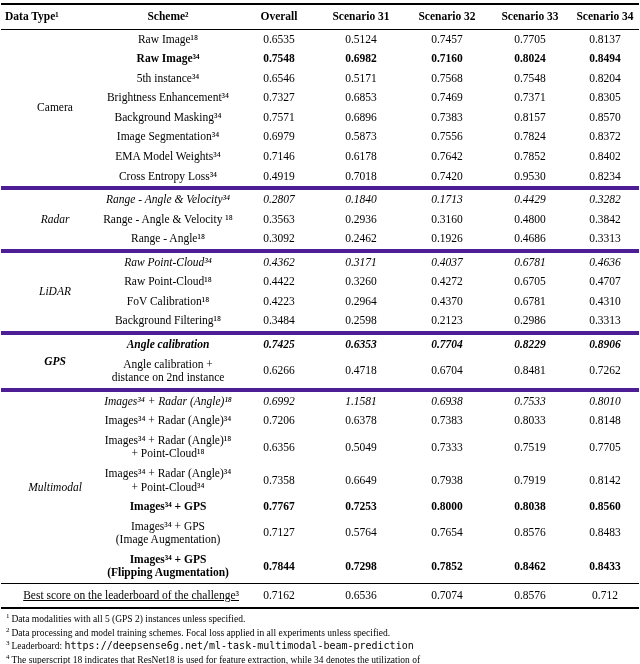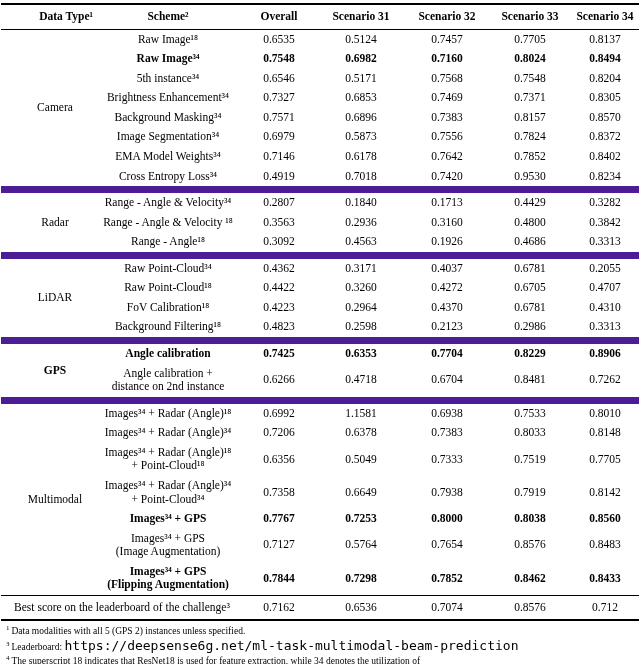--- a/index.html
+++ b/index.html
@@ -13,40 +13,40 @@
 
   table { border-collapse: collapse; width: 638px; table-layout: fixed; }
   th, td {
     padding: 3px 2px; font-size: 11.5px; line-height: 1.18;
     text-align: center; vertical-align: middle; overflow: hidden;
   }
   thead th {
     border-top: 2px solid #000; border-bottom: 1px solid #000;
     font-weight: bold; padding: 5px 2px;
   }
-  thead th:first-child { text-align: right; padding-left: 4px; }
+  thead th:first-child { text-align: left; padding-left: 4px; }
 
   td.dtype { vertical-align: middle; padding-left: 16px; }
   td.scheme { white-space: pre-line; }
   tr.bold td { font-weight: bold; }
-  tr.group-start td { border-top: 7px solid #4c1d95; }
+  tr.group-start td { border-top: 4px solid #4c1d95; font-style: italic; }
 
   #summary-body td {
     border-top: 1px solid #000; border-bottom: 2px solid #000;
     padding: 5px 2px;
   }
-  #summary-body td.summary-label { text-align: center; padding-left: 4px; }
+  #summary-body td.summary-label { text-align: right; padding-left: 4px; text-decoration: underline; }
 
   .footnotes { padding: 3px 5px 0 5px; font-size: 9.5px; line-height: 1.28; }
   .footnote { margin: 0; }
   .fn-marker { font-size: 7px; vertical-align: super; margin-right: 2px; }
   .fn-text { white-space: pre-line; }
   .mono {
     font-family: "DejaVu Sans Mono", "Liberation Mono", monospace;
-    font-size: 13px;
+    font-size: 10px;
   }
 </style>
 </head>
 <body>
 
 <div class="page">
 
   <table>
     <colgroup>
       <col style="width:94px">
@@ -147,53 +147,53 @@
           <td class="scheme">Range - Angle &amp; Velocity ¹⁸</td>
           <td class="val">0.3563</td>
           <td class="val">0.2936</td>
           <td class="val">0.3160</td>
           <td class="val">0.4800</td>
           <td class="val">0.3842</td>
         </tr>
         <tr>
           <td class="scheme">Range - Angle¹⁸</td>
           <td class="val">0.3092</td>
-          <td class="val">0.4563</td>
+          <td class="val">0.2462</td>
           <td class="val">0.1926</td>
           <td class="val">0.4686</td>
           <td class="val">0.3313</td>
         </tr>
         <tr class="group-start">
           <td rowspan="4" class="dtype">LiDAR</td>
           <td class="scheme">Raw Point-Cloud³⁴</td>
           <td class="val">0.4362</td>
           <td class="val">0.3171</td>
           <td class="val">0.4037</td>
           <td class="val">0.6781</td>
-          <td class="val">0.2055</td>
+          <td class="val">0.4636</td>
         </tr>
         <tr>
           <td class="scheme">Raw Point-Cloud¹⁸</td>
           <td class="val">0.4422</td>
           <td class="val">0.3260</td>
           <td class="val">0.4272</td>
           <td class="val">0.6705</td>
           <td class="val">0.4707</td>
         </tr>
         <tr>
           <td class="scheme">FoV Calibration¹⁸</td>
           <td class="val">0.4223</td>
           <td class="val">0.2964</td>
           <td class="val">0.4370</td>
           <td class="val">0.6781</td>
           <td class="val">0.4310</td>
         </tr>
         <tr>
           <td class="scheme">Background Filtering¹⁸</td>
-          <td class="val">0.4823</td>
+          <td class="val">0.3484</td>
           <td class="val">0.2598</td>
           <td class="val">0.2123</td>
           <td class="val">0.2986</td>
           <td class="val">0.3313</td>
         </tr>
         <tr class="bold group-start">
           <td rowspan="2" class="dtype">GPS</td>
           <td class="scheme">Angle calibration</td>
           <td class="val">0.7425</td>
           <td class="val">0.6353</td>
@@ -279,18 +279,19 @@
         <td class="val">0.6536</td>
         <td class="val">0.7074</td>
         <td class="val">0.8576</td>
         <td class="val">0.712</td>
       </tr>
     </tbody>
   </table>
 
   <div class="footnotes">
     <div class="footnote"><span class="fn-marker">1</span><span class="fn-text">Data modalities with all 5 (GPS 2) instances unless specified.</span></div>
+    <div class="footnote"><span class="fn-marker">2</span><span class="fn-text">Data processing and model training schemes. Focal loss applied in all experiments unless specified.</span></div>
     <div class="footnote"><span class="fn-marker">3</span><span class="fn-text">Leaderboard: </span><span class="mono">https://deepsense6g.net/ml-task-multimodal-beam-prediction</span></div>
     <div class="footnote"><span class="fn-marker">4</span><span class="fn-text">The superscript 18 indicates that ResNet18 is used for feature extraction, while 34 denotes the utilization of
 ResNet34.</span></div>
   </div>
 
 </div>
 
 </body></html>

